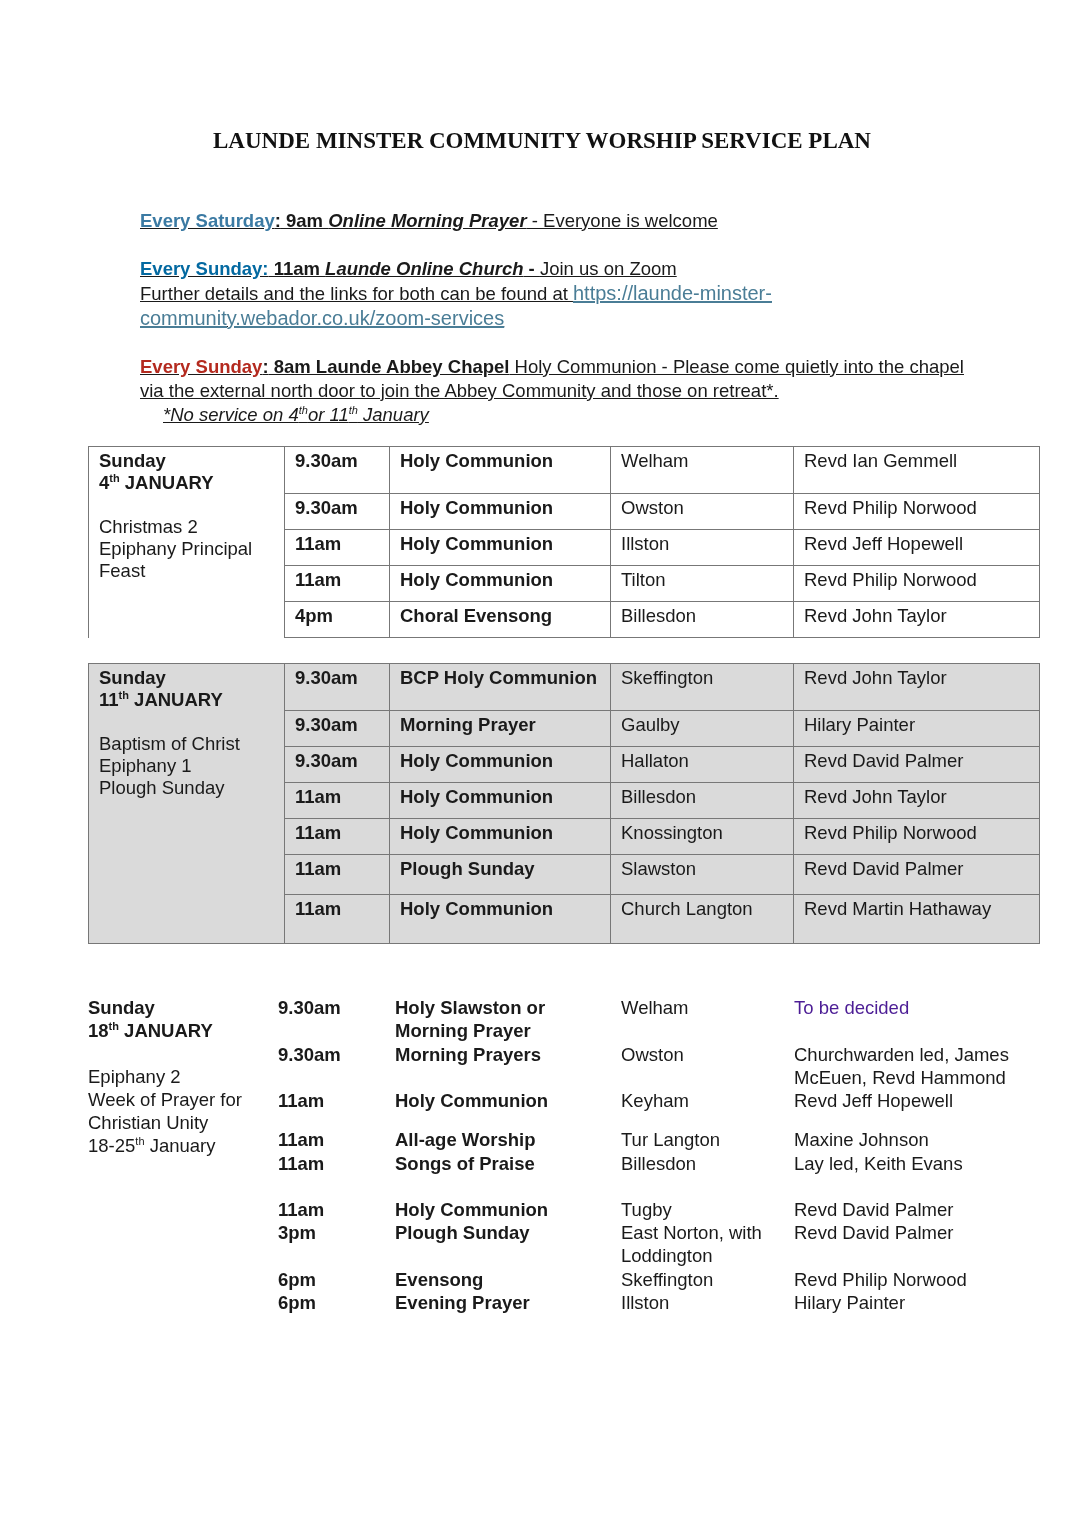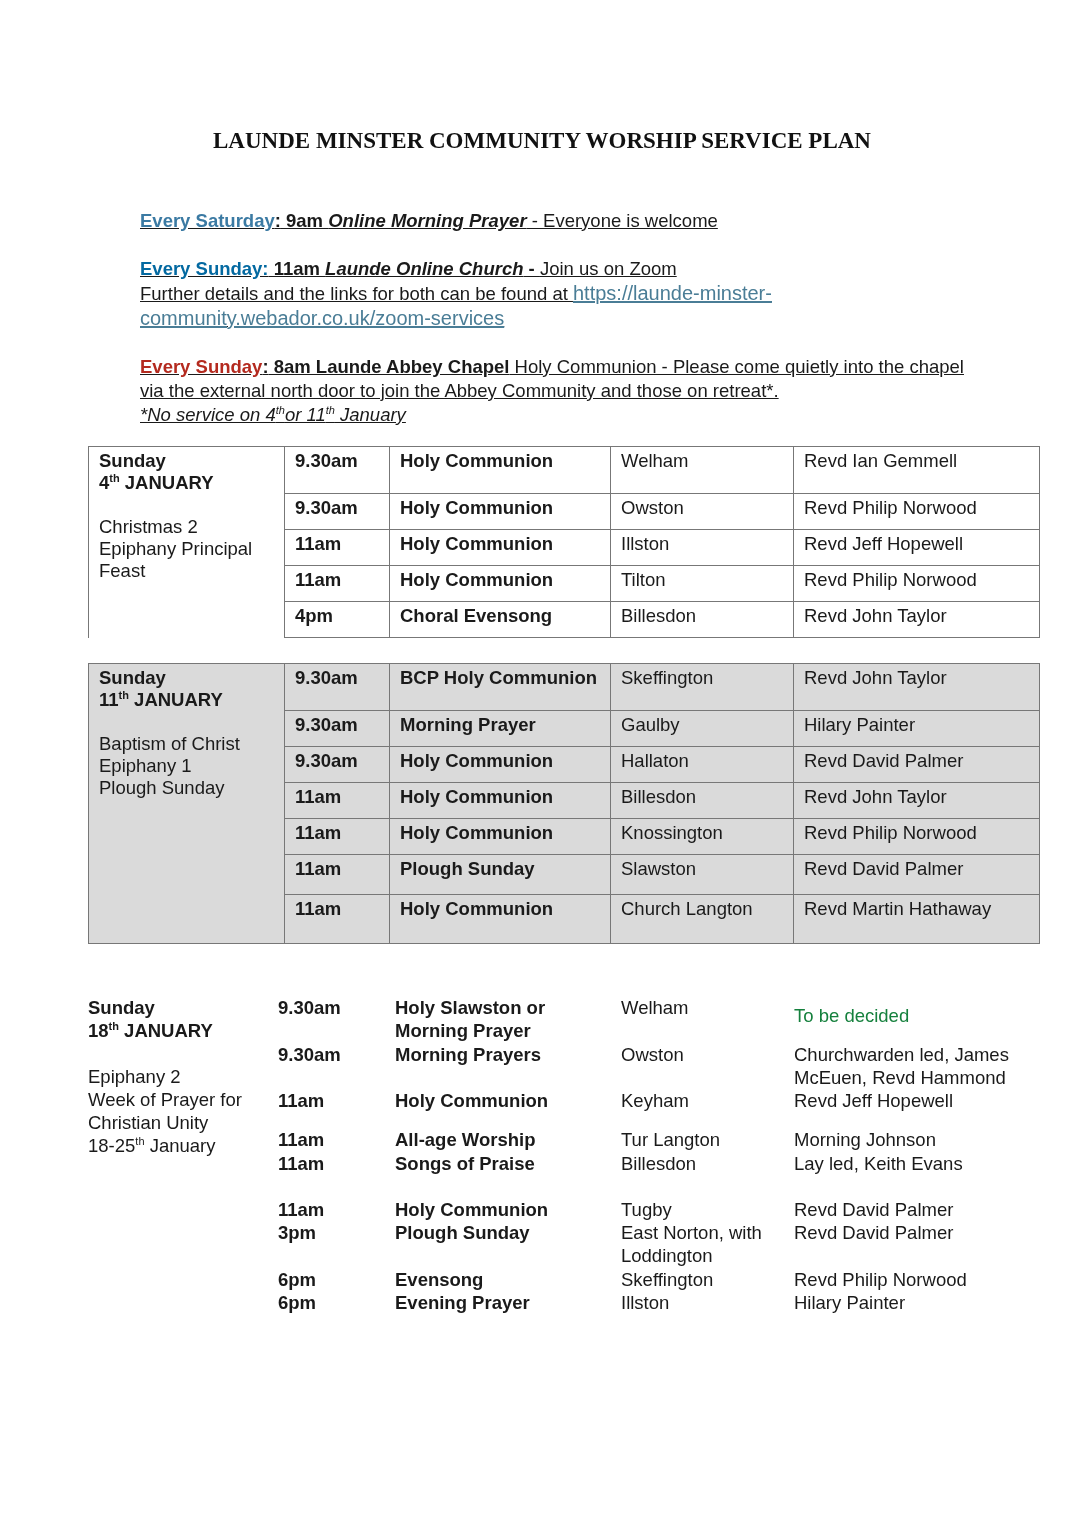--- a/index.html
+++ b/index.html
@@ -9,21 +9,21 @@
            font-family: "Liberation Serif", serif; font-weight: bold; font-size: 23px; line-height: 29px; color: #111; }
   .title .sub { font-family: "Liberation Sans", sans-serif; font-weight: normal; font-size: 20px; }
   .notices { position: absolute; left: 140px; top: 209px; width: 830px; font-size: 18.5px; line-height: 24px; text-decoration: underline; }
   .notices p { margin: 0; }
   .gap { height: 24px; }
   .sat { color: #3b7aa3; font-weight: bold; }
   .sun-blue { color: #0369a1; font-weight: bold; }
   .sun-red { color: #b42a1f; font-weight: bold; }
   .b { font-weight: bold; }
   .bi { font-weight: bold; font-style: italic; }
-  .i { font-style: italic; }
+  .i { font-style: italic; margin-left: 23px; }
   .link { color: #4a7d96; text-decoration: underline; font-size: 20px; }
   sup { font-size: 11px; vertical-align: super; line-height: 0; }
 
   table.grid { position: absolute; left: 88px; width: 952px; border-collapse: collapse; font-size: 18.5px; line-height: 22px; }
   table.grid td { border: 1.5px solid #777; vertical-align: top; padding: 3px 10px 0 10px; }
   table.grid td.day { width: 175px; padding-top: 3px; }
   table.grid td.time { width: 84px; font-weight: bold; }
   table.grid td.svc { width: 200px; font-weight: bold; }
   table.grid td.place { width: 162px; }
   table.grid td.day .dayname, table.grid td.day .date { font-weight: bold; }
@@ -33,21 +33,21 @@
   #t2 { top: 663px; }
   #t2 td { background: #dadada; }
 
   .plain { position: absolute; left: 88px; top: 996px; width: 960px; font-size: 18.5px; line-height: 23px; }
   .plain .row { position: relative; }
   .plain .c-time { position: absolute; left: 190px; font-weight: bold; }
   .plain .c-svc { position: absolute; left: 307px; font-weight: bold; width: 220px; }
   .plain .c-place { position: absolute; left: 533px; width: 170px; }
   .plain .c-lead { position: absolute; left: 706px; width: 260px; }
   .plain .day { position: absolute; left: 0; top: 0; width: 180px; }
-  .red { color: #15803d; margin-top: 8px; }
+  .red { color: #4c1d95; }
 </style>
 </head>
 <body>
 
 <div class="title">
   <div>LAUNDE MINSTER COMMUNITY WORSHIP SERVICE PLAN</div>
 </div>
 
 <div class="notices">
   <p>
@@ -189,21 +189,21 @@
   <div class="row" style="height:39px">
     <span class="c-time">11am</span>
       <span class="c-svc">Holy Communion</span>
       <span class="c-place">Keyham</span>
       <span class="c-lead">Revd Jeff Hopewell</span>
   </div>
   <div class="row" style="height:24px">
     <span class="c-time">11am</span>
       <span class="c-svc">All-age Worship</span>
       <span class="c-place">Tur Langton</span>
-      <span class="c-lead">Morning Johnson</span>
+      <span class="c-lead">Maxine Johnson</span>
   </div>
   <div class="row" style="height:46px">
     <span class="c-time">11am</span>
       <span class="c-svc">Songs of Praise</span>
       <span class="c-place">Billesdon</span>
       <span class="c-lead">Lay led, Keith Evans</span>
   </div>
   <div class="row" style="height:23px">
     <span class="c-time">11am</span>
       <span class="c-svc">Holy Communion</span>

